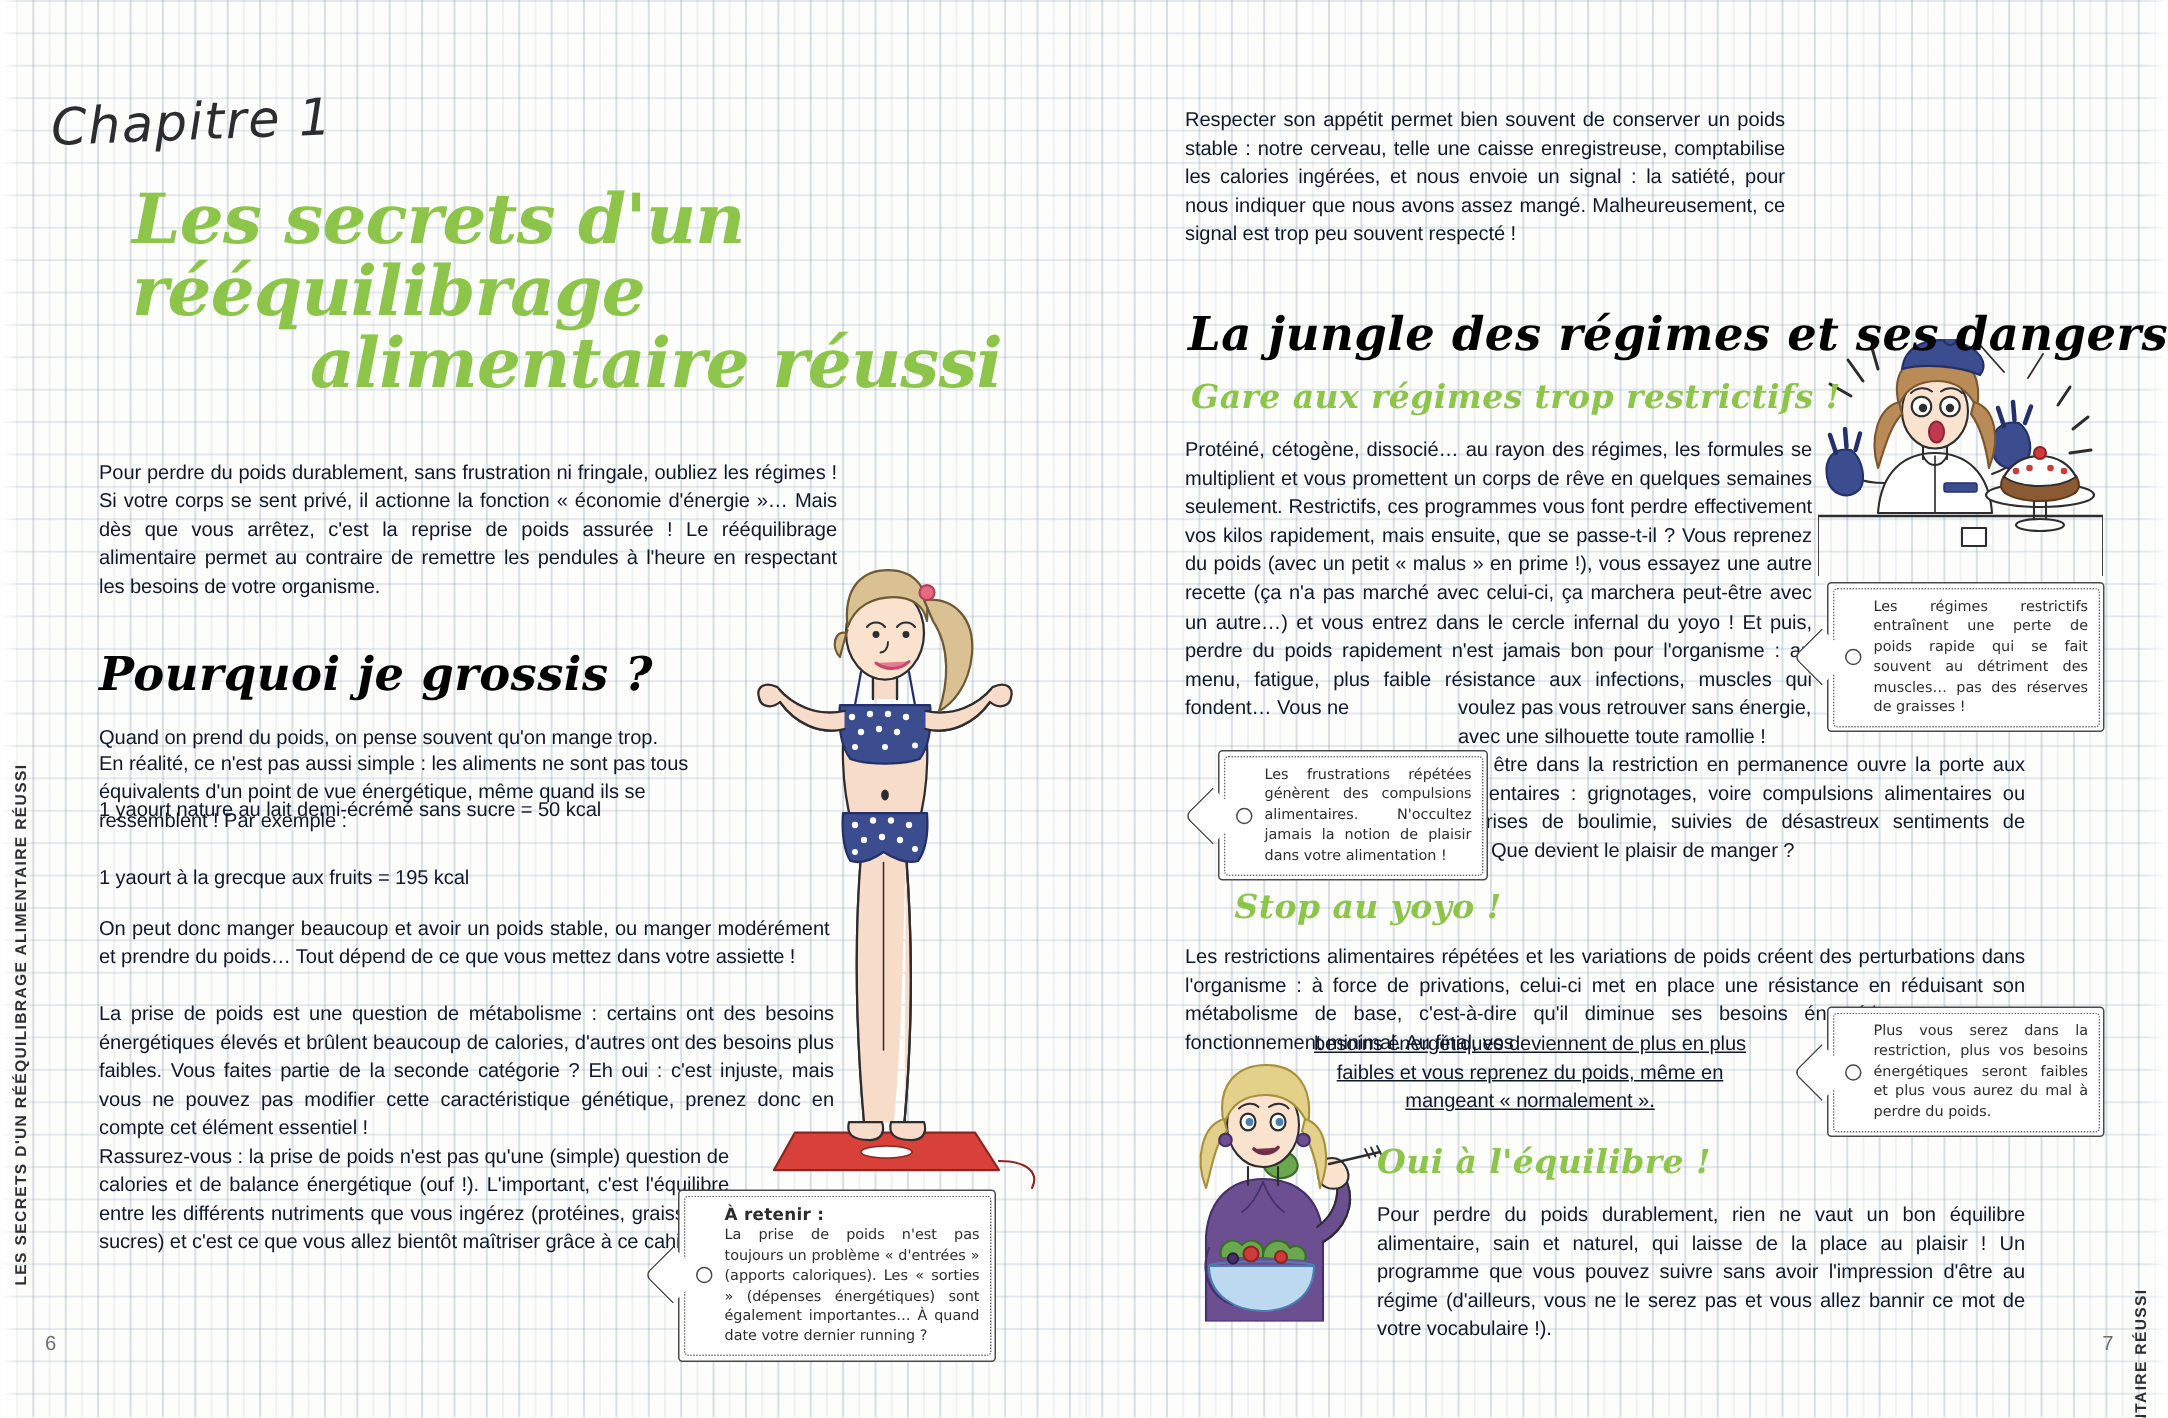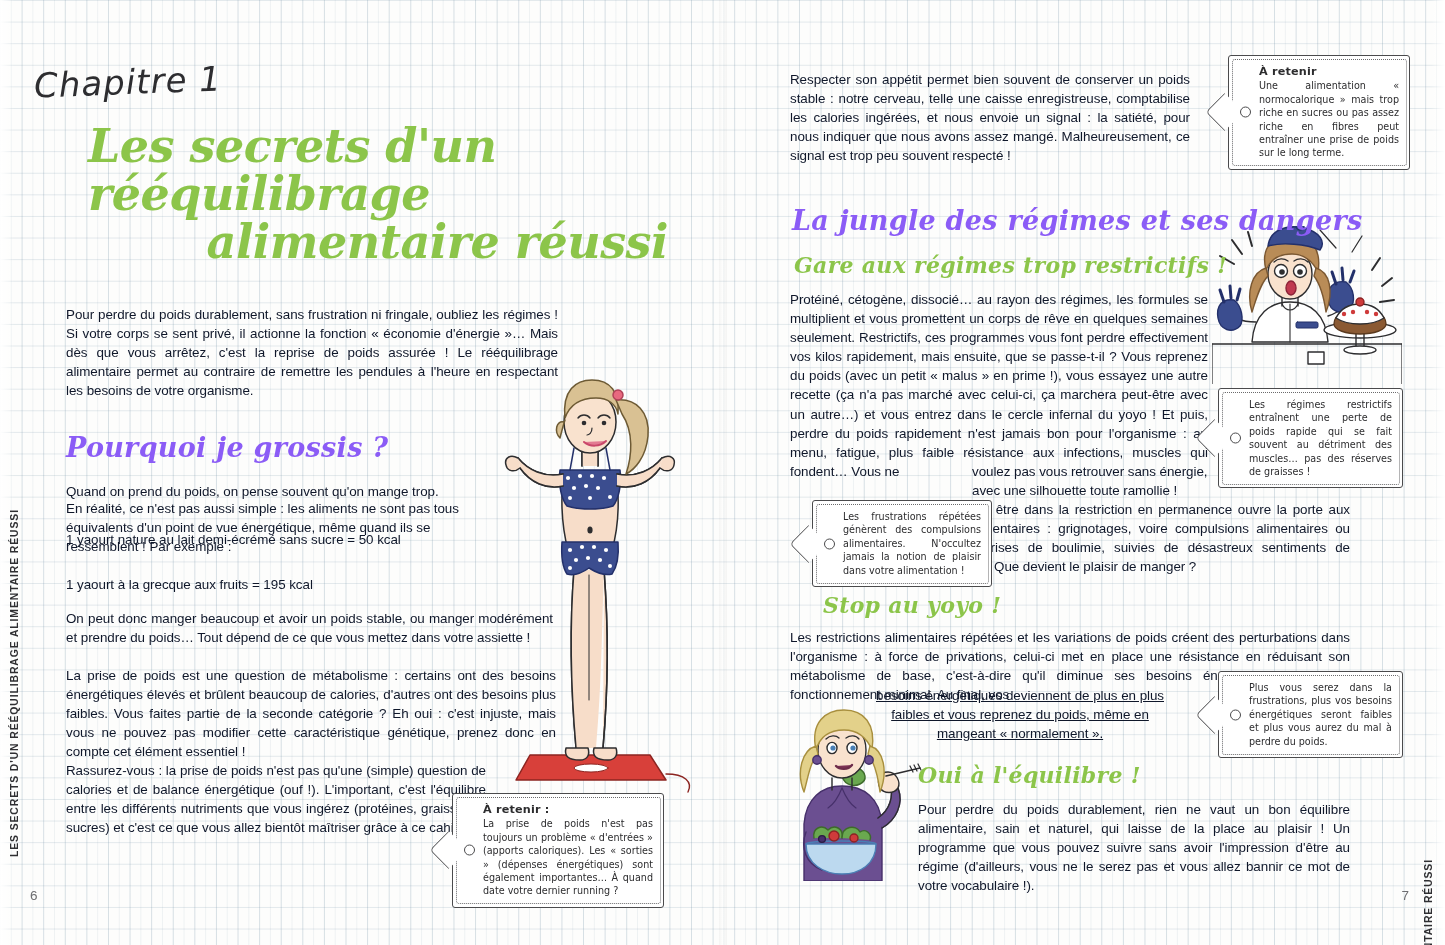--- a/index.html
+++ b/index.html
@@ -81,22 +81,22 @@
   }
   .h-title {
     font-size: 46px;
     color: #8cc54a;
     line-height: 48px;
     letter-spacing: -0.5px;
     font-style: italic;
   }
   .h-title .l2 { display: block; text-align: right; }
   .h-sec-black {
-    font-size: 27px;
-    color: #8b5cf6;
+    font-size: 31px;
+    color: #000000;
     letter-spacing: 0.3px;
   }
   .h-sec-green {
     font-size: 22px;
     color: #8cc54a;
     letter-spacing: 0.3px;
   }
 
   
   .tag {
@@ -323,26 +323,20 @@
   <div class="script h-sec-green" style="left:794px; top:592px;margin-left:29px;">Stop au yoyo !</div>
 
   <div class="body-text" style="left:790px; top:628px; width:560px;">Les restrictions alimentaires répétées et les variations de poids créent des perturbations dans l'organisme : à force de privations, celui-ci met en place une résistance en réduisant son métabolisme de base, c'est-à-dire qu'il diminue ses besoins énergétiques pour son fonctionnement minimal. Au final, vos</div>
 
   <div class="body-text centered" style="left:862px; top:686px; width:316px;text-decoration:underline;">besoins énergétiques deviennent de plus en plus faibles et vous reprenez du poids, même en mangeant « normalement ».</div>
 
   <div class="script h-sec-green" style="left:918px; top:762px;">Oui à l'équilibre !</div>
 
   <div class="body-text" style="left:918px; top:800px; width:432px;">Pour perdre du poids durablement, rien ne vaut un bon équilibre alimentaire, sain et naturel, qui laisse de la place au plaisir ! Un programme que vous pouvez suivre sans avoir l'impression d'être au régime (d'ailleurs, vous ne le serez pas et vous allez bannir ce mot de votre vocabulaire !).</div>
 
-  <div class="tag" style="left:1228px; top:55px; width:182px;">
-    <span class="nose"></span>
-    <span class="hole"></span>
-    <span class="tag-title">À retenir</span>
-    <span>Une alimentation « normocalorique » mais trop riche en sucres ou pas assez riche en fibres peut entraîner une prise de poids sur le long terme.</span>
-  </div>
 
   <div class="illus" style="left:1212px; top:226px;">
     <svg width="190" height="158" viewBox="0 0 190 158" xmlns="http://www.w3.org/2000/svg">
       <g stroke="#2d2d2f" stroke-width="1.4" fill="none" stroke-linecap="round" stroke-linejoin="round">
 
         <path d="M20 14 L30 28 M8 30 L22 38 M36 6 L40 20" stroke-width="2"></path>
         <path d="M170 60 L180 52 M168 76 L182 74 M160 44 L168 32" stroke-width="2"></path>
         <path d="M108 4 L124 22 M150 10 L140 26" stroke-width="1.2"></path>
 
         <path d="M0 118 L190 118" stroke-width="1.6"></path>
@@ -409,21 +403,21 @@
 
   <div class="tag" style="left:812px; top:500px; width:180px;">
     <span class="nose"></span>
     <span class="hole"></span>
     <span>Les frustrations répétées génèrent des compulsions alimentaires. N'occultez jamais la notion de plaisir dans votre alimentation !</span>
   </div>
 
   <div class="tag" style="left:1218px; top:671px; width:185px;">
     <span class="nose"></span>
     <span class="hole"></span>
-    <span>Plus vous serez dans la frustrations, plus vos besoins énergétiques seront faibles et plus vous aurez du mal à perdre du poids.</span>
+    <span>Plus vous serez dans la restriction, plus vos besoins énergétiques seront faibles et plus vous aurez du mal à perdre du poids.</span>
   </div>
 
   <div class="illus" style="left:784px; top:706px;">
     <svg width="140" height="175" viewBox="0 0 140 175" xmlns="http://www.w3.org/2000/svg">
       <g stroke="#2d2d2f" stroke-width="1.4" fill="none" stroke-linecap="round" stroke-linejoin="round">
 
         <path d="M20 118 C22 92 38 80 58 80 C80 80 96 92 98 118 L98 175 L20 175 Z" fill="#6b4f91" stroke="#46306a"></path>
         <path d="M58 82 C54 92 50 98 44 102" stroke="#46306a" stroke-width="1.2"></path>
         <path d="M58 82 C62 92 66 98 72 102" stroke="#46306a" stroke-width="1.2"></path>
 

